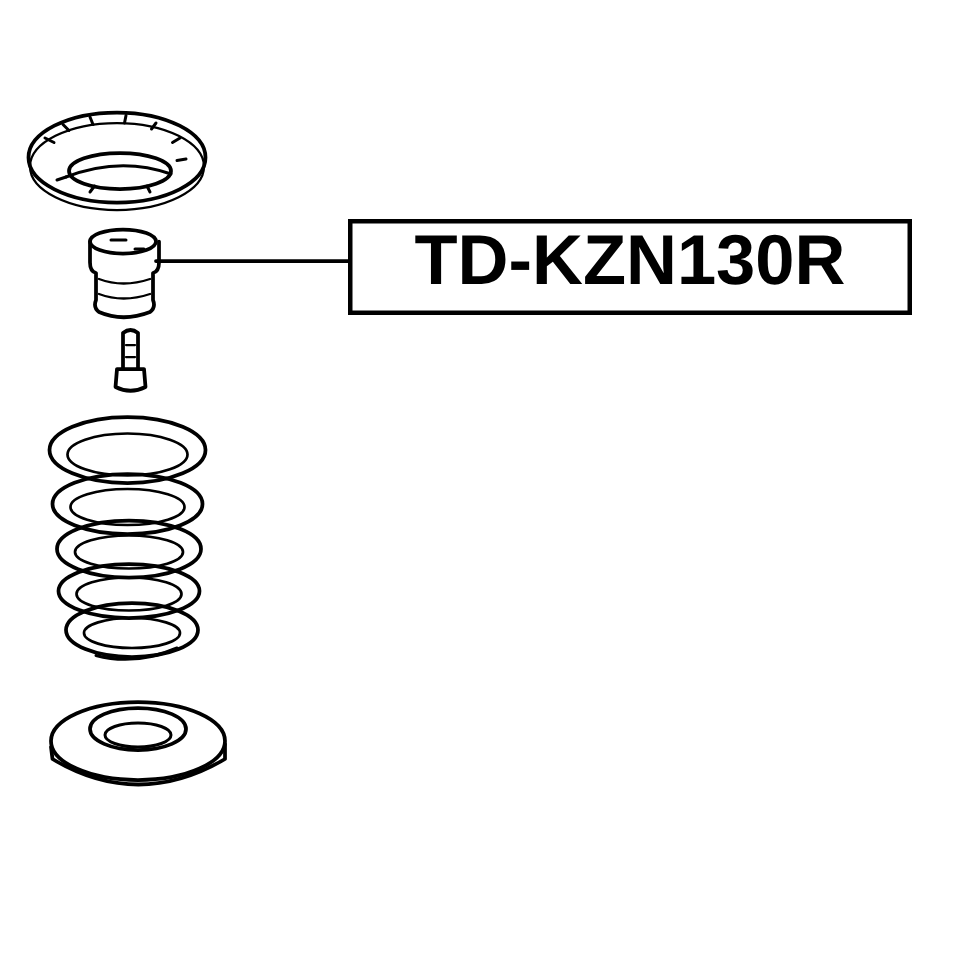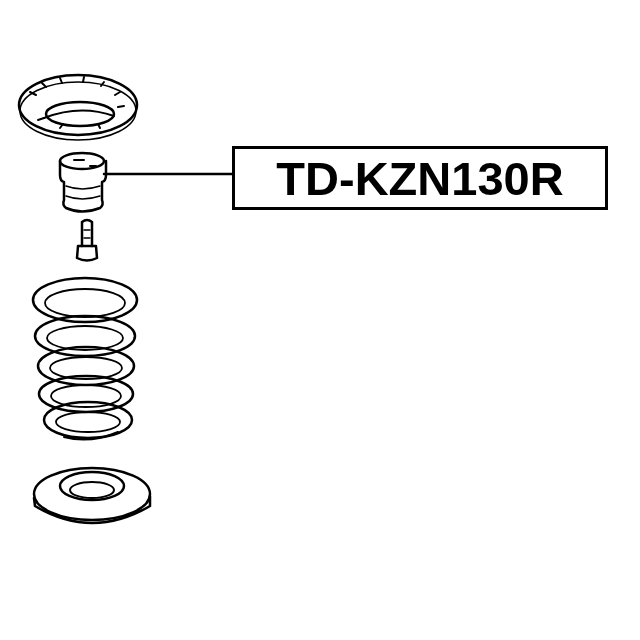--- a/index.html
+++ b/index.html
@@ -1,21 +1,21 @@
 <!DOCTYPE html>
 <html><head>
   <meta charset="utf-8">
   <style>
     html, body { margin: 0; padding: 0; background: #ffffff; }
     body { width: 640px; height: 640px; position: relative; overflow: hidden; font-family: "Liberation Sans", sans-serif; }
     .canvas { position: absolute; left: 0; top: 0; width: 640px; height: 640px; }
     .label-box {
       position: absolute; left: 232px; top: 146px; width: 376px; height: 64px;
       border: 3px solid #000; box-sizing: border-box; background: #fff;
-      display: flex; align-items: center; justify-content: center;
+      display: flex; align-items: flex-start; justify-content: center;
     }
     .label-text {
       font-family: "Liberation Sans", sans-serif; font-weight: bold;
       font-size: 47px; color: #000; letter-spacing: 0px; line-height: 1;
     }
   </style>
 </head>
 <body>
 
 <svg class="canvas" viewBox="0 0 640 640" xmlns="http://www.w3.org/2000/svg">

